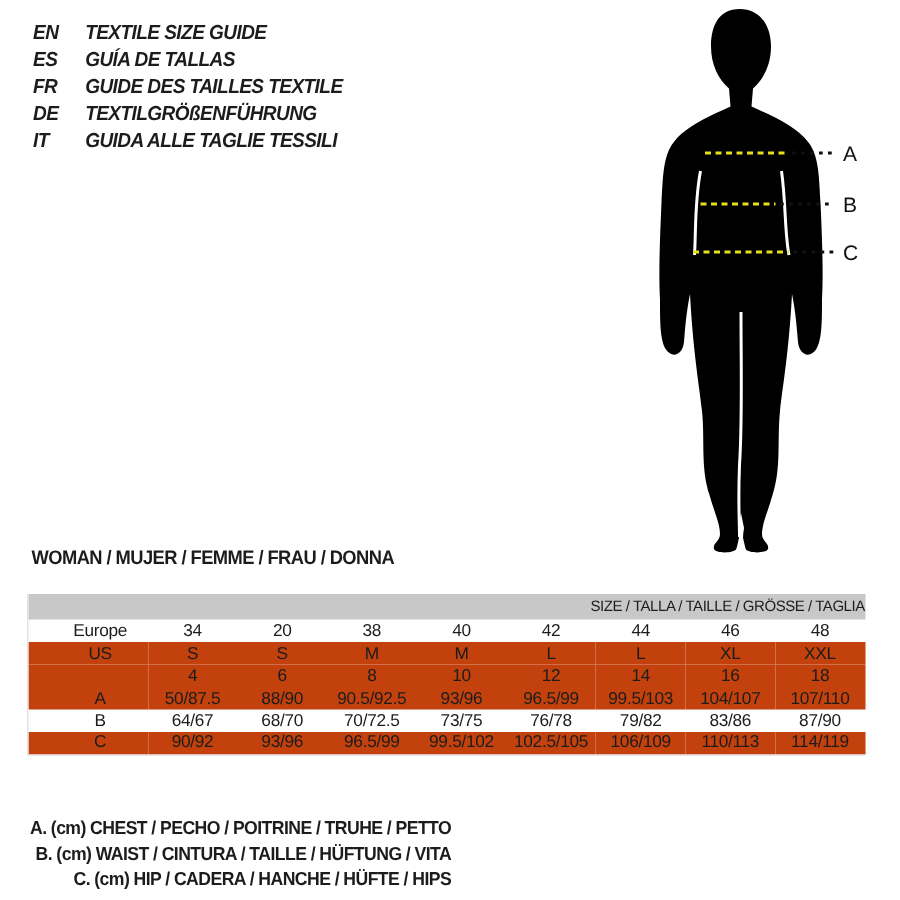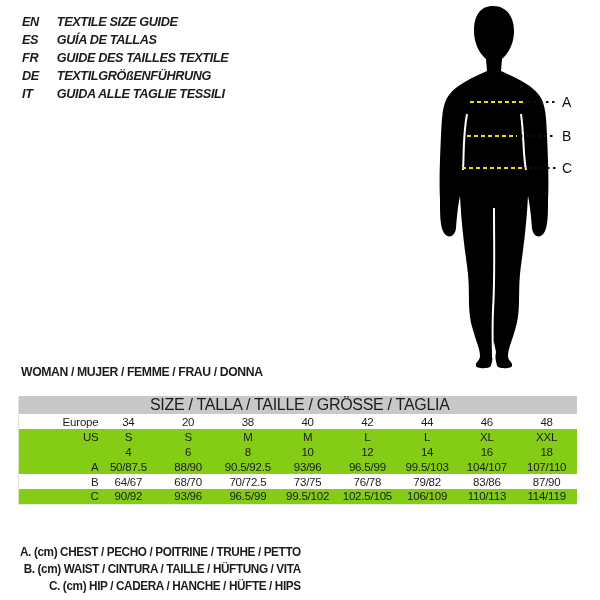--- a/index.html
+++ b/index.html
@@ -26,24 +26,24 @@
   
   .section-title { position:absolute; left:21px; top:364px; font-size:13px; font-weight:700;
                    letter-spacing:-0.4px; transform:scaleX(0.94); transform-origin:0 50%; }
 
   
   .size-table { position:absolute; left:18px; top:396px; width:558px;
                 border-collapse:collapse; table-layout:fixed;
                 border-left:1px solid #e2e2e2; border-bottom:1px solid #e8e8e8; }
   .size-table td { font-size:11.5px; letter-spacing:-0.2px; text-align:center;
                    height:15px; padding:0; vertical-align:middle; white-space:nowrap; }
-  .size-table td.lbl { text-align:right; padding-left:16px; }
-  .size-table tr.thead td { background:#c8c8c8; text-align:center; height:17px;
-                            font-size:16px; padding-left:4px; letter-spacing:-0.3px; }
-  .size-table tr.shaded td { background:#84cc16;margin-left:48px; }
+  .size-table td.lbl { text-align:center; padding-left:16px; }
+  .size-table tr.thead td { background:#c8c8c8; text-align:right; height:17px;
+                            font-size:10px; padding-left:4px; letter-spacing:-0.3px; }
+  .size-table tr.shaded td { background:#c2410c;margin-left:48px; }
 
   
   .legend { position:absolute; left:20px; top:544px;text-align:right; }
   .legend-line { font-size:12.5px; font-weight:700; line-height:17px;
                  letter-spacing:-0.4px; transform:scaleX(0.94); transform-origin:0 50%; }
 </style>
 </head>
 <body>
 
 <div class="lang-block">

